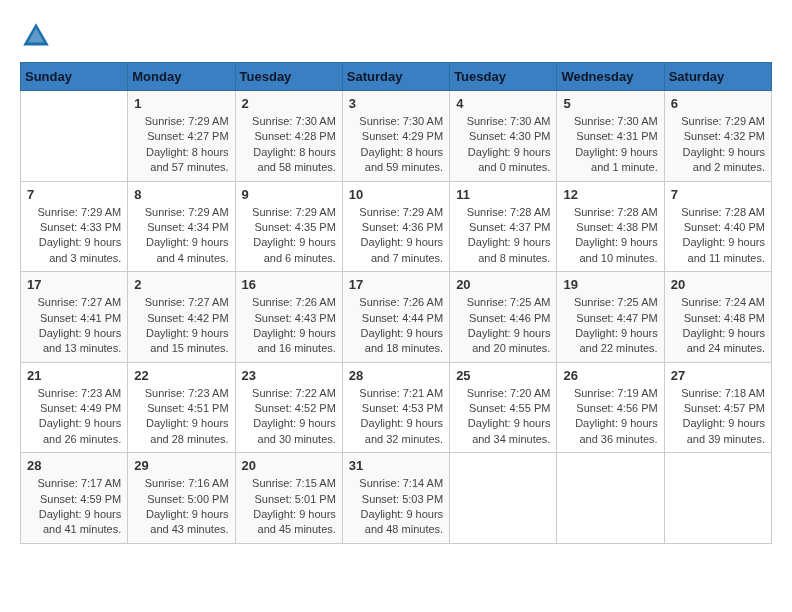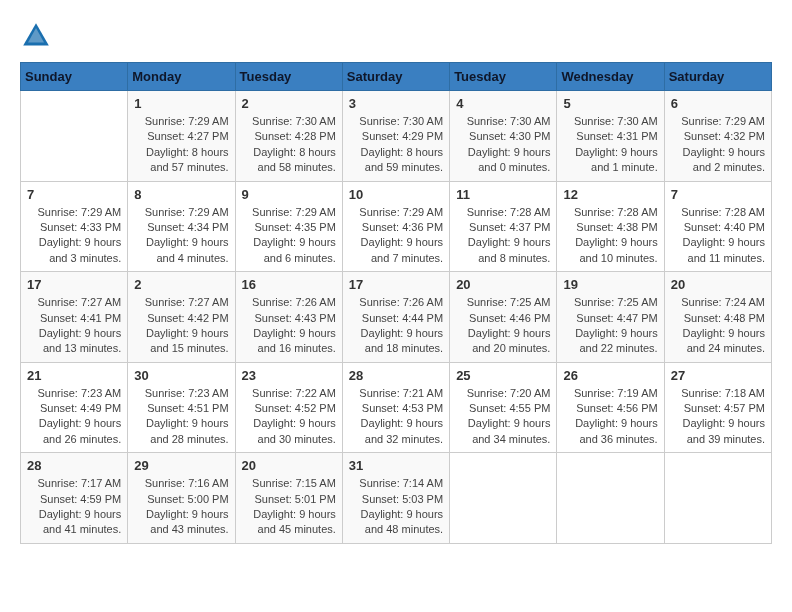--- a/index.html
+++ b/index.html
@@ -204,21 +204,21 @@
           <div class="day-number">20</div>
           <div class="day-info">Sunrise: 7:24 AM<br>Sunset: 4:48 PM<br>Daylight: 9 hours<br>and 24 minutes.</div>
         </td>
       </tr>
       <tr>
         <td>
           <div class="day-number">21</div>
           <div class="day-info">Sunrise: 7:23 AM<br>Sunset: 4:49 PM<br>Daylight: 9 hours<br>and 26 minutes.</div>
         </td>
         <td>
-          <div class="day-number">30</div>
+          <div class="day-number">22</div>
           <div class="day-info">Sunrise: 7:23 AM<br>Sunset: 4:51 PM<br>Daylight: 9 hours<br>and 28 minutes.</div>
         </td>
         <td>
           <div class="day-number">23</div>
           <div class="day-info">Sunrise: 7:22 AM<br>Sunset: 4:52 PM<br>Daylight: 9 hours<br>and 30 minutes.</div>
         </td>
         <td>
           <div class="day-number">28</div>
           <div class="day-info">Sunrise: 7:21 AM<br>Sunset: 4:53 PM<br>Daylight: 9 hours<br>and 32 minutes.</div>
         </td>

